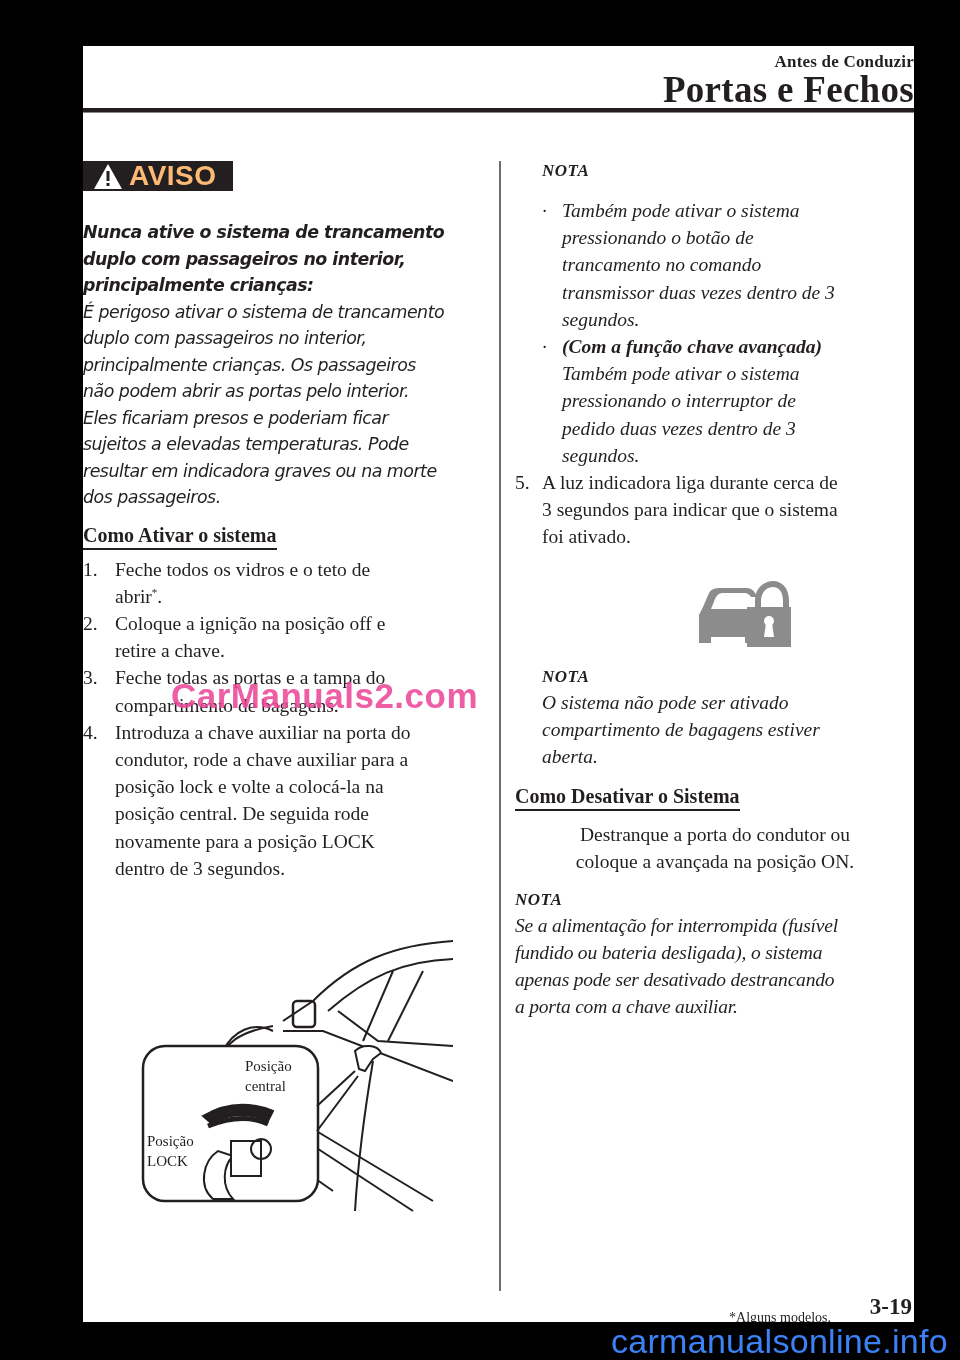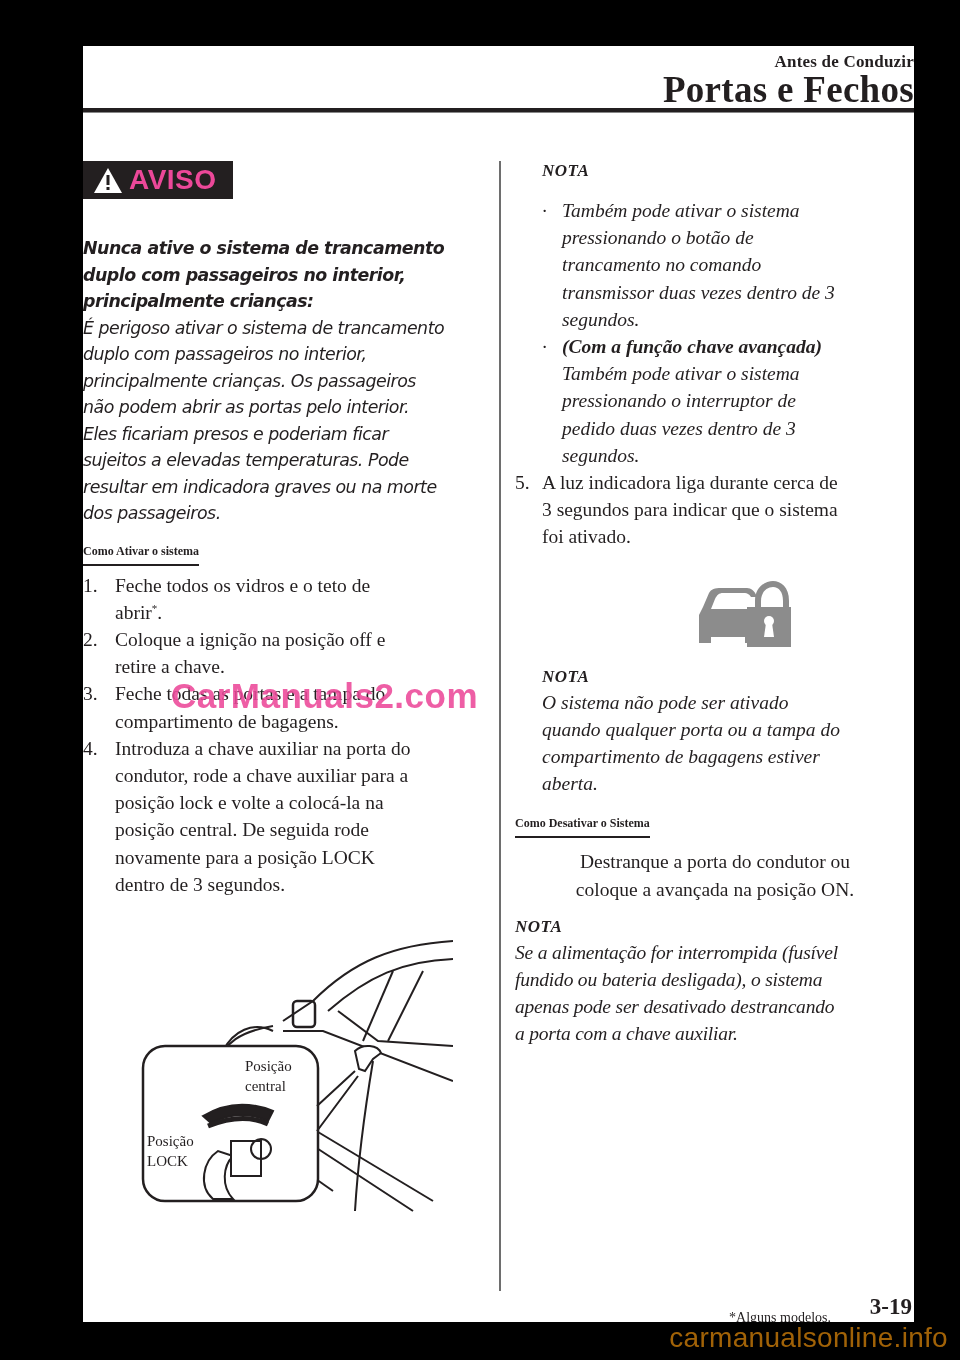--- a/index.html
+++ b/index.html
@@ -7,43 +7,43 @@
          font-family:"Liberation Serif", "DejaVu Serif", serif; color:#231f20; }
   .page { position:absolute; left:83px; top:46px; width:831px; height:1276px; background:#fff; overflow:hidden; }
   .hdr-sub { position:absolute; right:0; top:6px; font-size:17px; font-weight:bold; letter-spacing:0.2px; }
   .hdr-title { position:absolute; right:0; top:22px; font-size:37px; font-weight:bold; letter-spacing:0.3px; }
   .hdr-rule { position:absolute; left:0; right:0; top:62px; height:4px; background:#231f20; border-bottom:1px solid #888; }
   .divider { position:absolute; left:416px; top:115px; width:2px; height:1130px; background:#6e6e6e; }
 
   .col-left { position:absolute; left:0; top:115px; width:388px; }
   .col-right { position:absolute; left:432px; top:113px; width:400px; }
 
-  .aviso { display:flex; align-items:center; background:#231f20; color:#ec4899; width:150px; height:38px; box-sizing:border-box; padding-left:10px; margin-left:0; }
+  .aviso { display:flex; align-items:center; background:#231f20; color:#fdba74; width:150px; height:30px; box-sizing:border-box; padding-left:10px; margin-left:0; }
   .aviso svg { width:30px; height:27px; margin-right:6px; }
   .aviso span { font-family:"Liberation Sans", sans-serif; font-weight:bold; font-size:28px; letter-spacing:0.5px; }
 
-  .warn { margin-top:36px; font-family:"DejaVu Sans", sans-serif; font-style:italic; font-size:17.4px; line-height:26.5px; letter-spacing:-0.5px; }
+  .warn { margin-top:28px; font-family:"DejaVu Sans", sans-serif; font-style:italic; font-size:17.4px; line-height:26.5px; letter-spacing:-0.5px; }
   .warn .bold { font-weight:bold; }
 
-  h3 { margin:0; font-size:12px; font-weight:bold; display:inline-block; border-bottom:2px solid #231f20; line-height:24px; padding-bottom:1px; }
+  h3 { margin:0; font-size:20px; font-weight:bold; display:inline-block; border-bottom:2px solid #231f20; line-height:24px; padding-bottom:1px; }
   .body-txt { font-size:19.5px; line-height:27.2px; }
   ol.steps { list-style:none; margin:6px 0 0 0; padding:0; }
   ol.steps li { display:flex; font-size:19.5px; line-height:27.2px; }
   ol.steps li .n { width:32px; flex:none; }
   sup { font-size:11px; line-height:0; }
 
   .nota-label { font-style:italic; font-weight:bold; font-size:17px; letter-spacing:0.5px; line-height:24px; }
   .nota-txt { font-style:italic; font-size:19.5px; line-height:27.2px; }
   .bul { display:flex; }
   .bul .dot { width:20px; flex:none; font-size:19px; }
 
   .watermark { position:absolute; left:88px; top:630px; font-family:"Liberation Sans", sans-serif; font-weight:bold; font-size:35px; color:#ec4899; opacity:0.88; letter-spacing:0.5px; }
   .foot-note { position:absolute; right:83px; top:1264px; font-size:14px; }
   .foot-page { position:absolute; right:2px; top:1248px; font-size:23px; font-weight:bold; }
-  .site { position:absolute; right:12px; top:1322px; font-family:"Liberation Sans", sans-serif; font-size:28px; color:#a16207; letter-spacing:0.3px; }
+  .site { position:absolute; right:12px; top:1322px; font-family:"Liberation Sans", sans-serif; font-size:34px; color:#3b82f6; letter-spacing:0.3px; }
 </style>
 </head>
 <body>
 
 <div class="page">
   <div class="hdr-sub">Antes de Conduzir</div>
   <div class="hdr-title">Portas e Fechos</div>
   <div class="hdr-rule"></div>
   <div class="divider"></div>
 
@@ -198,21 +198,20 @@
         <rect x="54" y="26" width="44" height="40" fill="#8c8c8c"></rect>
         <circle cx="76" cy="40" r="5" fill="#fff"></circle>
         <polygon points="73,42 79,42 81,56 71,56" fill="#fff"></polygon>
       </svg>
     </div>
 
     <div style="padding-left:27px; margin-top:14px;">
       <div class="nota-label">NOTA</div>
       <div class="nota-txt">
         <div>O sistema não pode ser ativado</div>
-        <div>quando qualquer porta ou a tampa do</div>
         <div>compartimento de bagagens estiver</div>
         <div>aberta.</div>
       </div>
     </div>
 
     <div style="margin-top:14px;">
       <h3>Como Desativar o Sistema</h3>
     </div>
     <div class="body-txt" style="margin-top:10px;text-align:center;">
       <div>Destranque a porta do condutor ou</div>

